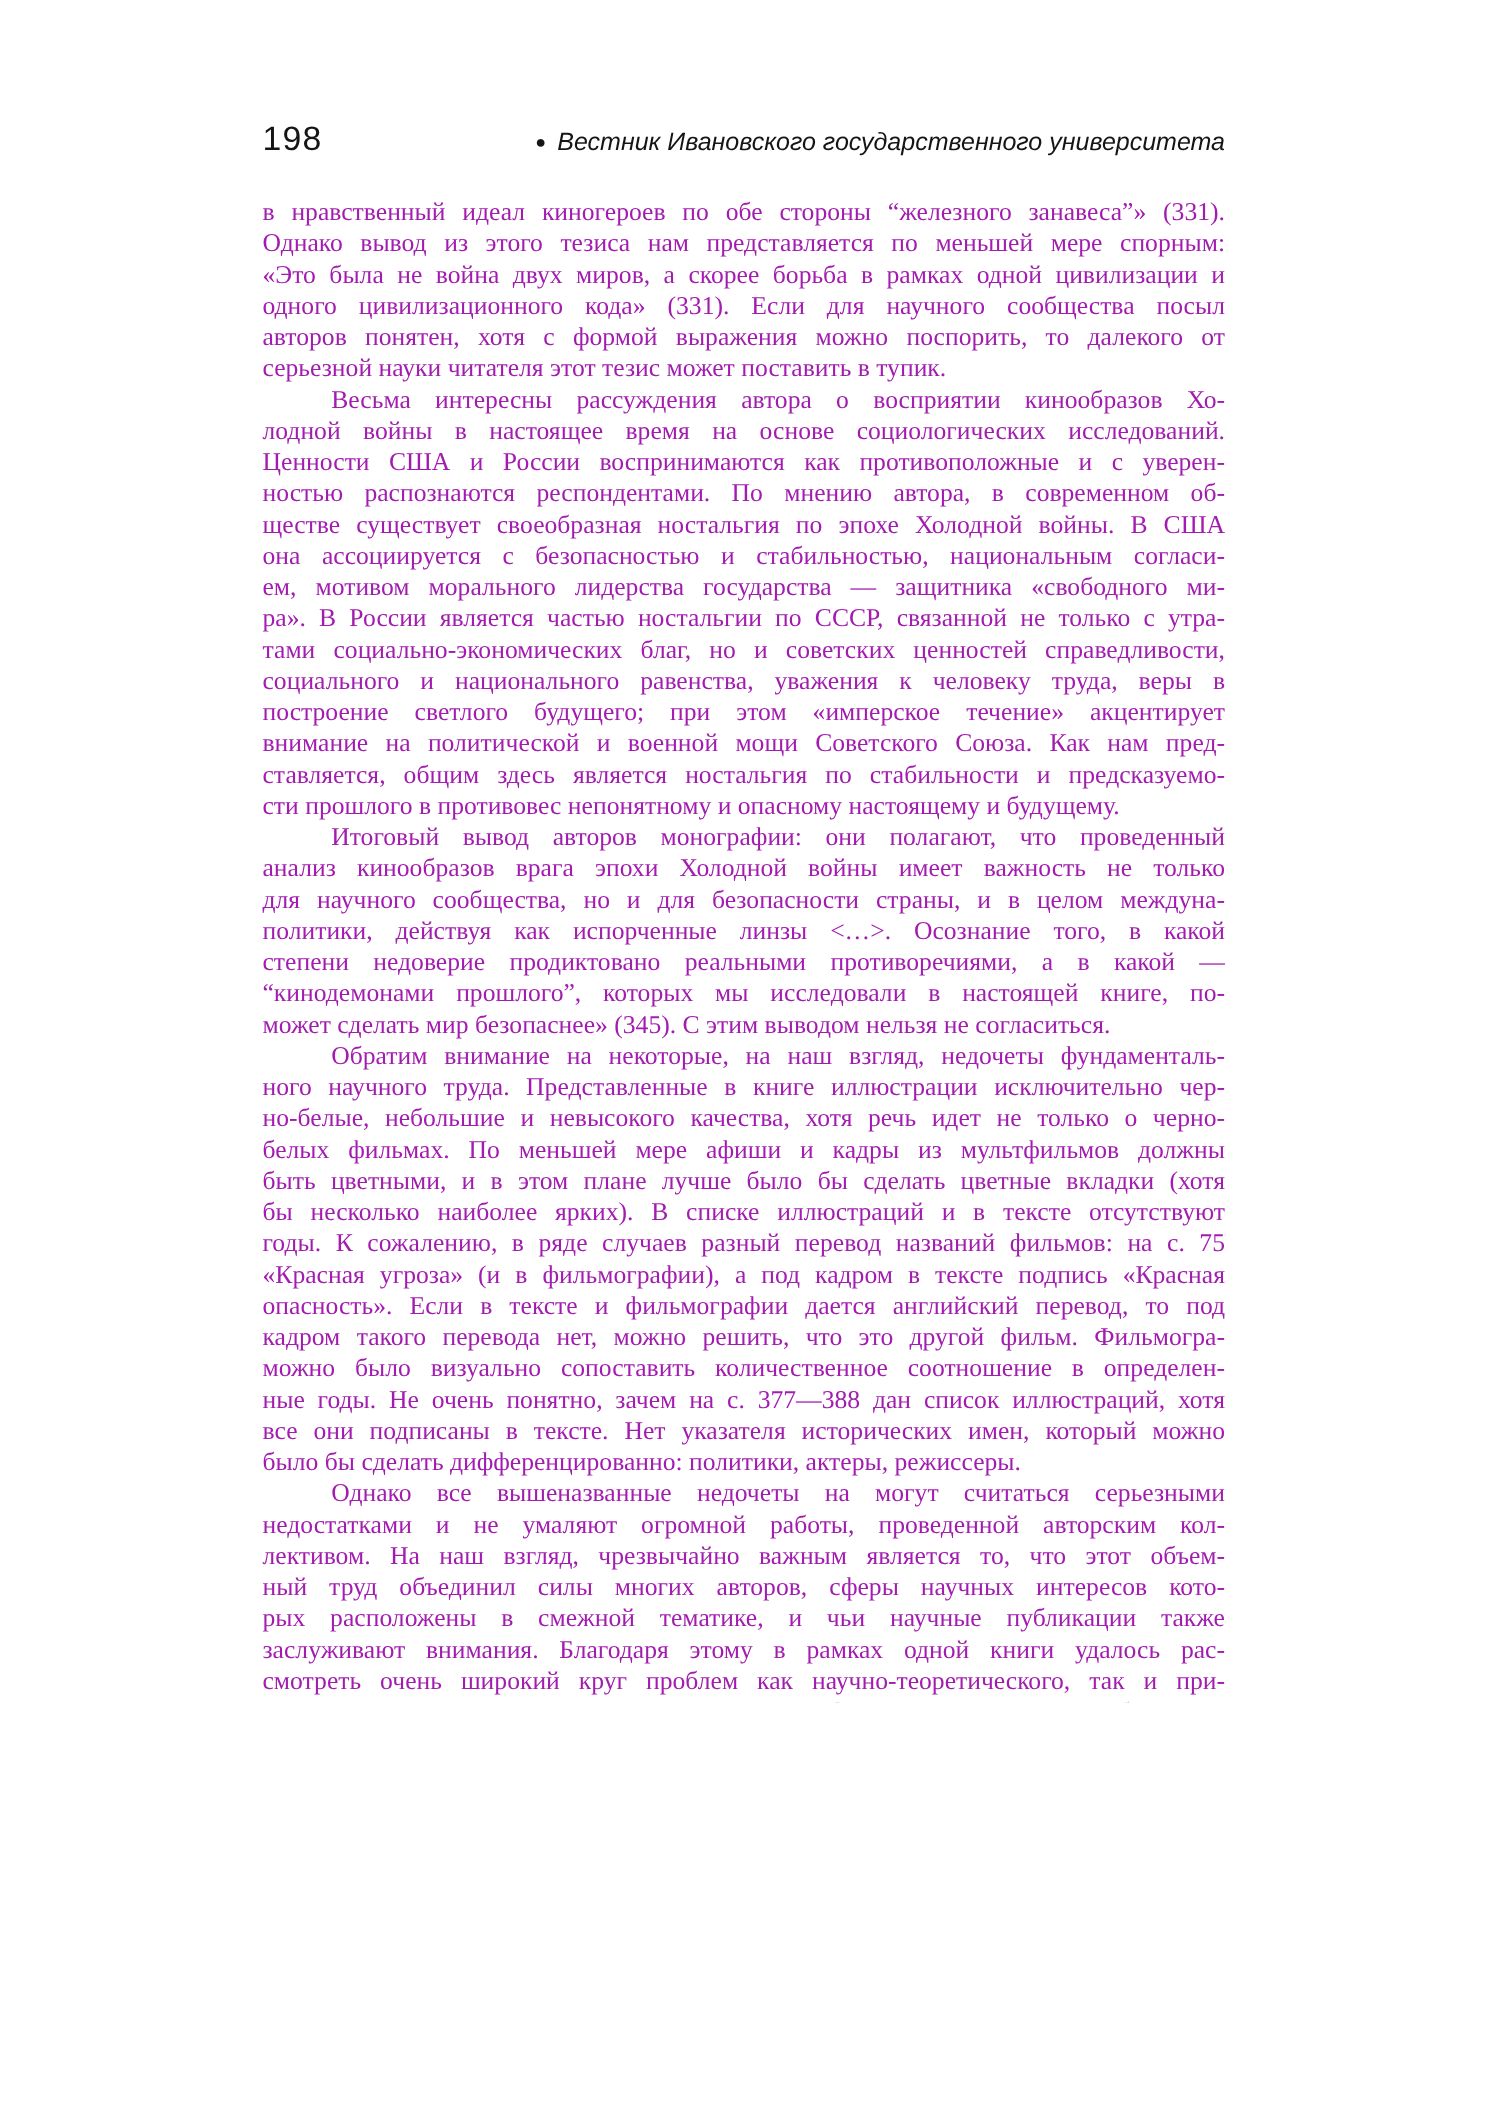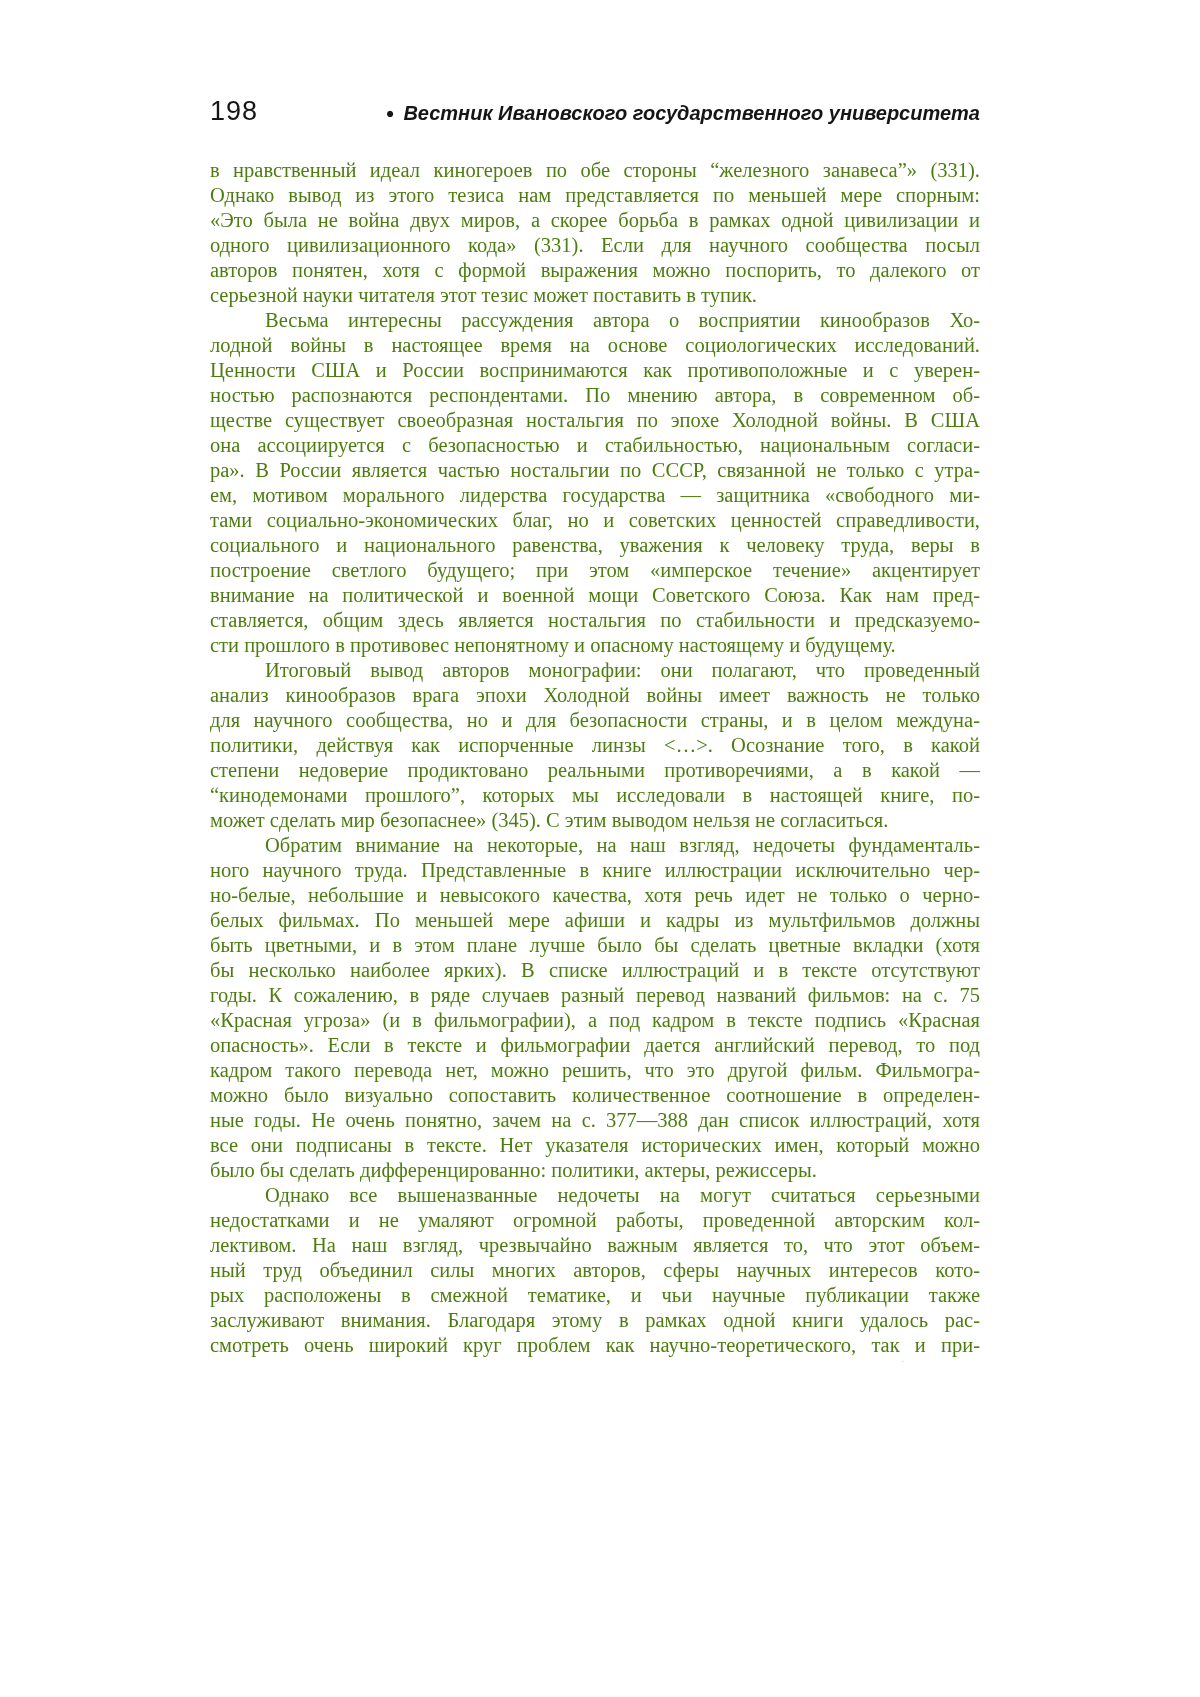--- a/index.html
+++ b/index.html
@@ -26,41 +26,41 @@
   }
   .page-number {
     font-family: "Liberation Sans", sans-serif;
     font-size: 27px;
     font-weight: 400;
     letter-spacing: 1px;
   }
   .running-head {
     font-family: "Liberation Sans", sans-serif;
     font-style: italic;
-    font-weight: 700;
+    font-weight: 400;
     font-size: 20px;
     white-space: nowrap;
   }
   .running-head .bullet,
   .footer .bullet {
     font-style: normal;
     font-size: 0.72em;
     position: relative;
     top: -2px;
     margin-right: 9px;
   }
   .body-text {
     position: absolute;
     left: 210px;
     top: 158px;
     width: 770px;
     font-family: "Liberation Serif", serif;
     font-size: 20.5px;
     line-height: 25px;
-    color: #4d7c0f;
+    color: #a21caf;
   }
   .line {
     height: 25px;
     text-align: justify;
     text-align-last: justify;
     white-space: normal;
   }
   .line.last {
     text-align-last: left;
   }
@@ -99,22 +99,22 @@
       <div class="line">«Это была не война двух миров, а скорее борьба в рамках одной цивилизации и</div>
       <div class="line">одного цивилизационного кода» (331). Если для научного сообщества посыл</div>
       <div class="line">авторов понятен, хотя с формой выражения можно поспорить, то далекого от</div>
       <div class="line last">серьезной науки читателя этот тезис может поставить в тупик.</div>
       <div class="line indent">Весьма интересны рассуждения автора о восприятии кинообразов Хо-</div>
       <div class="line">лодной войны в настоящее время на основе социологических исследований.</div>
       <div class="line">Ценности США и России воспринимаются как противоположные и с уверен-</div>
       <div class="line">ностью распознаются респондентами. По мнению автора, в современном об-</div>
       <div class="line">ществе существует своеобразная ностальгия по эпохе Холодной войны. В США</div>
       <div class="line">она ассоциируется с безопасностью и стабильностью, национальным согласи-</div>
+      <div class="line">ем, мотивом морального лидерства государства — защитника «свободного ми-</div>
       <div class="line">ра». В России является частью ностальгии по СССР, связанной не только с утра-</div>
-      <div class="line">ем, мотивом морального лидерства государства — защитника «свободного ми-</div>
       <div class="line">тами социально-экономических благ, но и советских ценностей справедливости,</div>
       <div class="line">социального и национального равенства, уважения к человеку труда, веры в</div>
       <div class="line">построение светлого будущего; при этом «имперское течение» акцентирует</div>
       <div class="line">внимание на политической и военной мощи Советского Союза. Как нам пред-</div>
       <div class="line">ставляется, общим здесь является ностальгия по стабильности и предсказуемо-</div>
       <div class="line last">сти прошлого в противовес непонятному и опасному настоящему и будущему.</div>
       <div class="line indent">Итоговый вывод авторов монографии: они полагают, что проведенный</div>
       <div class="line">анализ кинообразов врага эпохи Холодной войны имеет важность не только</div>
       <div class="line">для научного сообщества, но и для безопасности страны, и в целом междуна-</div>
       <div class="line">политики, действуя как испорченные линзы &lt;…&gt;. Осознание того, в какой</div>

